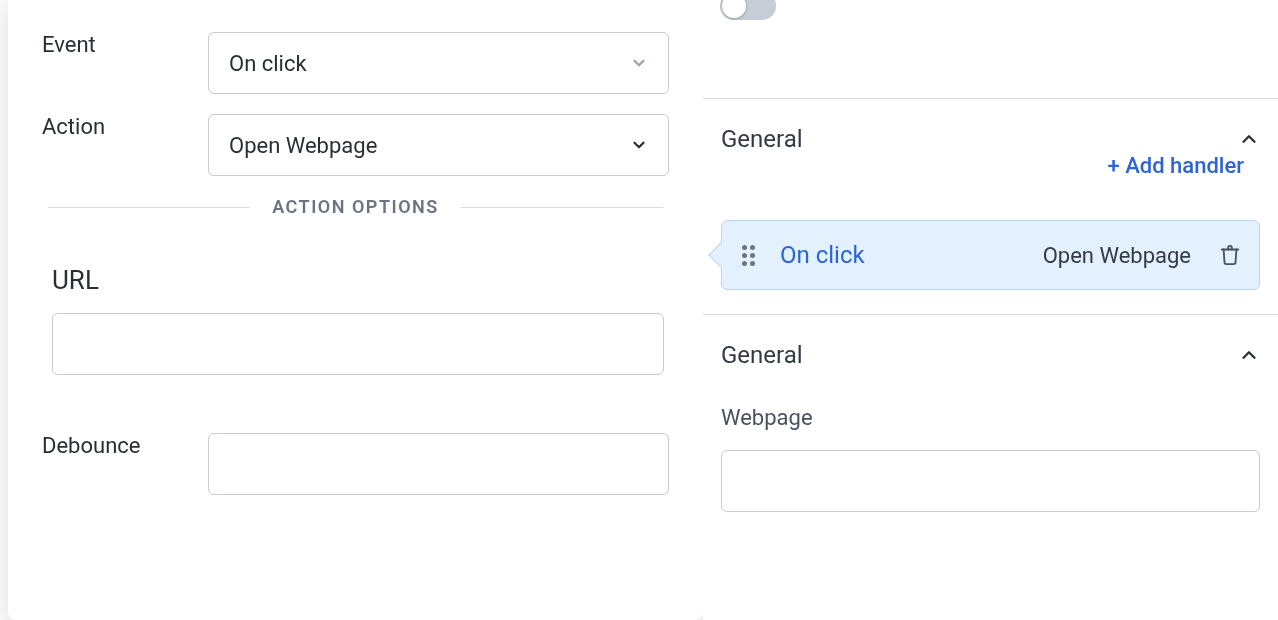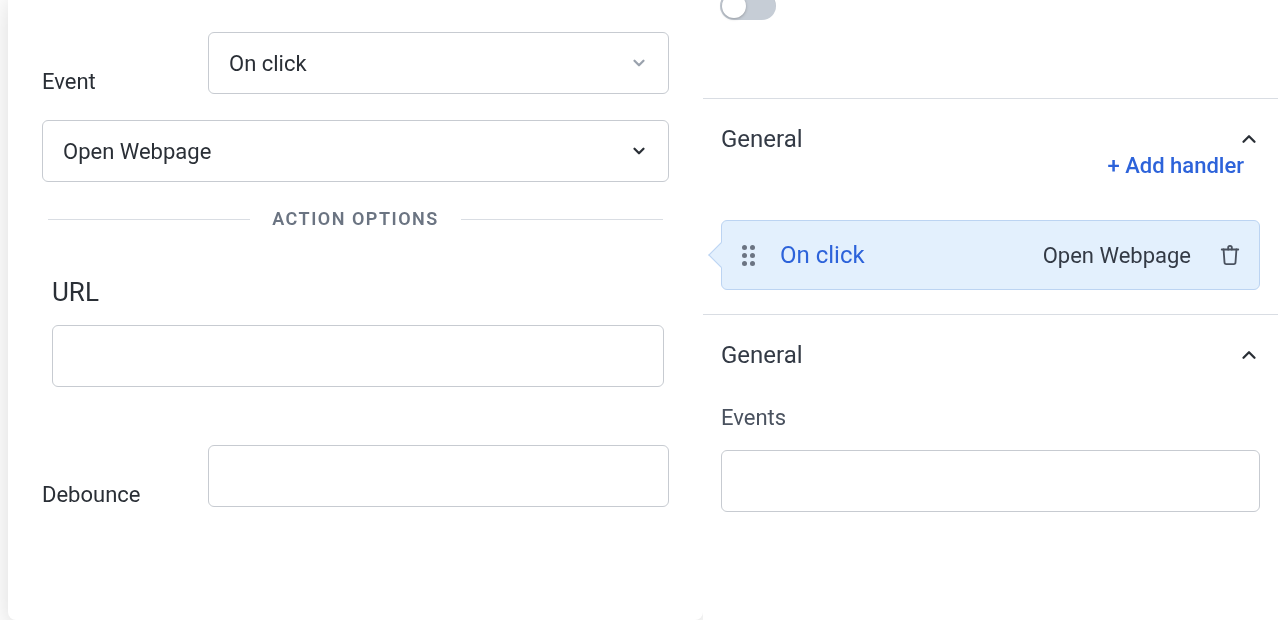--- a/index.html
+++ b/index.html
@@ -24,22 +24,22 @@
       top: -10px;
       width: 695px;
       height: 630px;
       background: #fff;
       box-shadow: 0 8px 28px rgba(0,0,0,0.15);
       border-radius: 8px;
       padding: 42px 34px 20px 34px;
     }
     .form-row {
       display: flex;
-      align-items: flex-end;
-      margin-bottom: 26px;
+      align-items: flex-start;
+      margin-bottom: 20px;
     }
     .form-row .label {
       width: 166px;
       font-size: 22px;
       color: #2a2f36;
     }
     .select-box {
       flex: 1;
       height: 62px;
       border: 1px solid #c7cbd1;
@@ -253,20 +253,21 @@
       <span>On click</span>
       <span class="chevron">
         <svg viewBox="0 0 24 24" fill="none" stroke="#9aa2ad" stroke-width="3" stroke-linecap="round" stroke-linejoin="round">
             <polyline points="6 9 12 15 18 9"></polyline>
           </svg>
       </span>
     </div>
   </div>
 
   <div class="form-row">
+    <div class="label">Action</div>
     <div class="select-box">
       <span>Open Webpage</span>
       <span class="chevron">
         <svg viewBox="0 0 24 24" fill="none" stroke="#2a2f36" stroke-width="3" stroke-linecap="round" stroke-linejoin="round">
             <polyline points="6 9 12 15 18 9"></polyline>
           </svg>
       </span>
     </div>
   </div>
 
@@ -330,17 +331,17 @@
   <div class="section-break"></div>
   <div class="section general-section">
     <div class="section-header">
       <div class="title">General</div>
       <div class="chev">
         <svg viewBox="0 0 24 24" fill="none" stroke="#2a2f36" stroke-width="2.5" stroke-linecap="round" stroke-linejoin="round">
             <polyline points="6 15 12 9 18 15"></polyline>
           </svg>
       </div>
     </div>
-    <div class="field-label">Events</div>
+    <div class="field-label">Webpage</div>
     <input class="ginput" value="" style="">
   </div>
 
 </div>
 
 </body></html>

